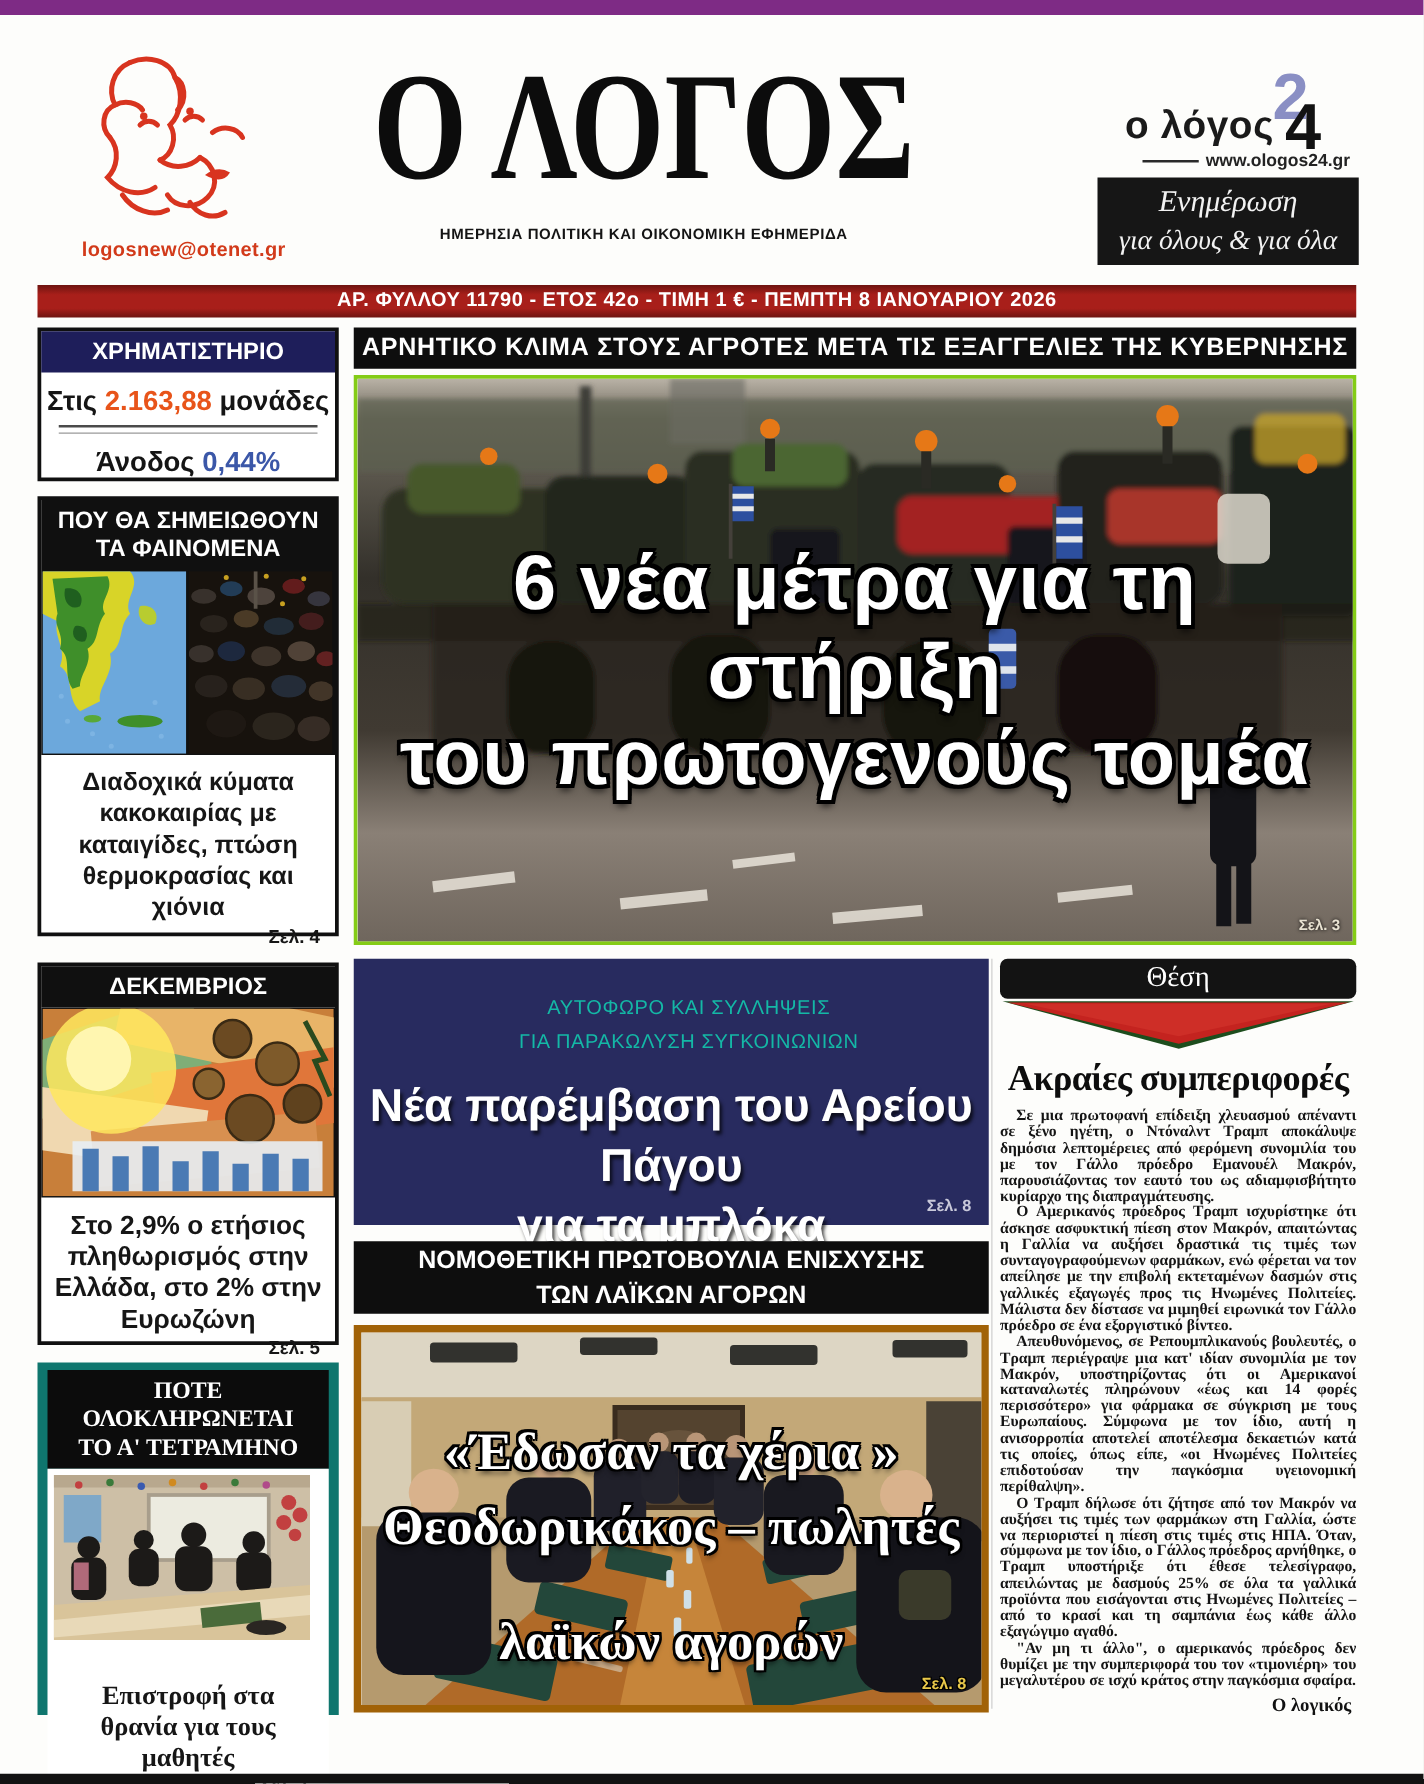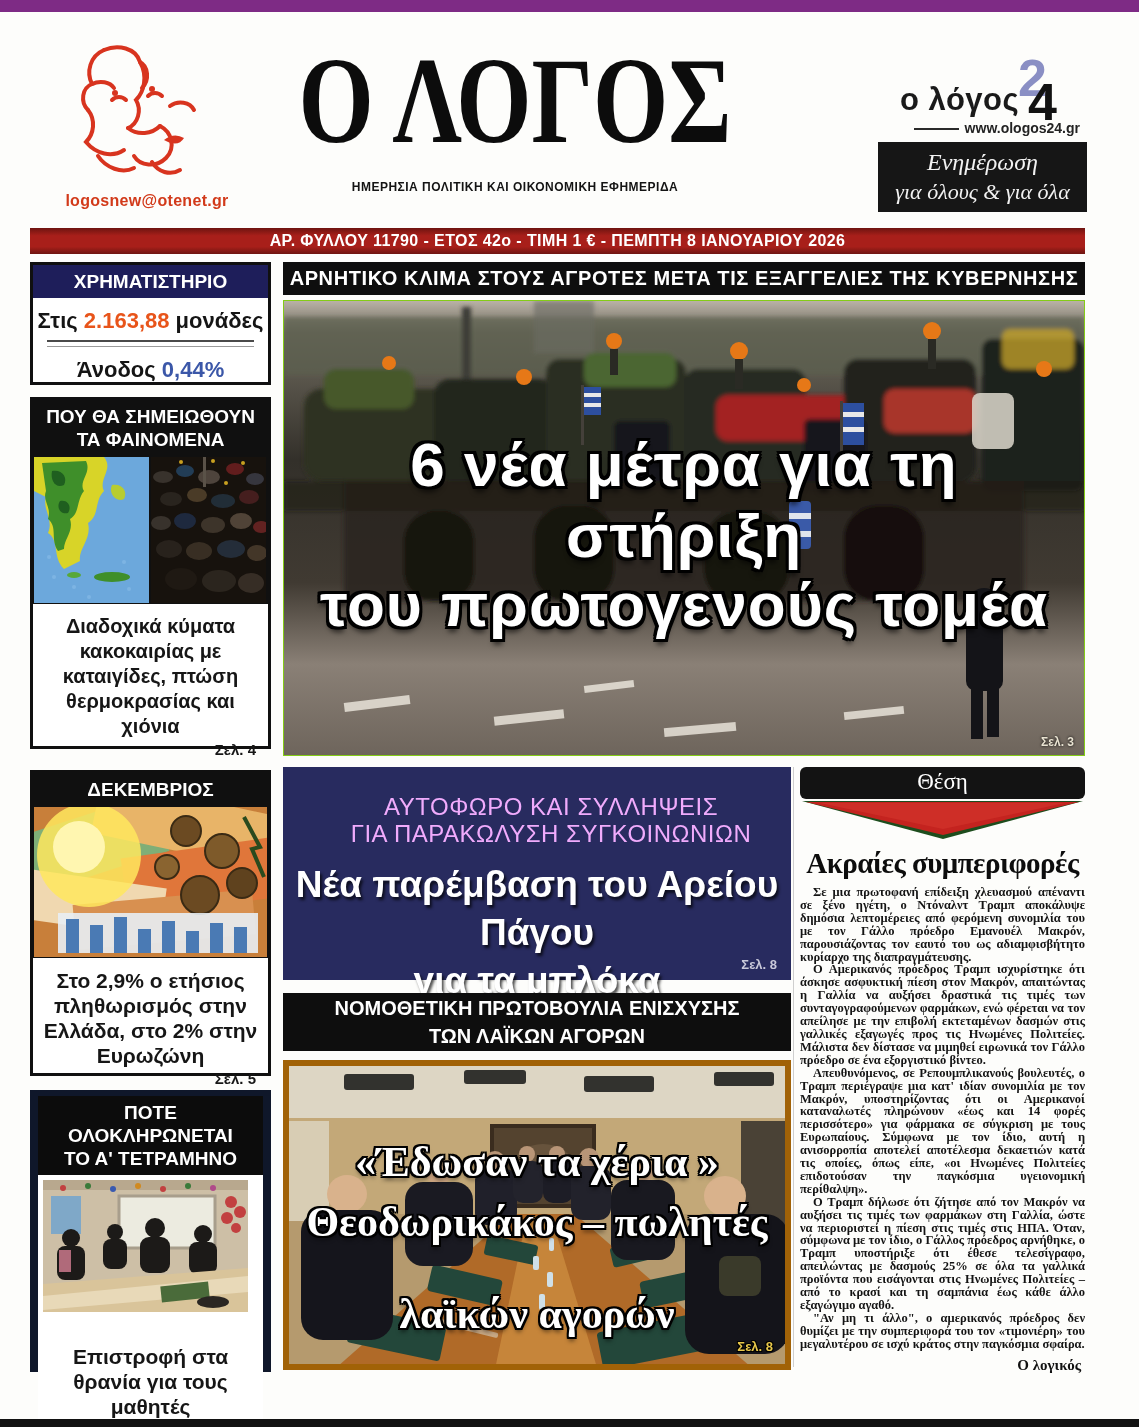--- a/index.html
+++ b/index.html
@@ -47,42 +47,42 @@
   .side-head.navy{background:#1e1e5a;}
   .stocks-line{font-size:22px;font-weight:bold;text-align:center;margin:10px 2px 6px;color:#151515;}
   .stocks-line .orange{color:#e8541a;}
   .stocks-line .blue{color:#3b57a8;}
   .stocks-div{height:4px;border-top:2px solid #4a4a4a;border-bottom:1px solid #9a9a9a;margin:2px 14px 6px;}
   .side-imgrow{display:flex;gap:2px;background:#101010;padding:1px;}
   .side-img{display:block;}
   .side-text{font-size:20px;line-height:25px;font-weight:bold;text-align:center;color:#161616;
       padding:10px 6px 2px;}
   .side-page{font-size:15px;font-weight:bold;text-align:right;padding:0 12px 6px;color:#161616;}
-  .school-box{background:#0f172a;border:none;padding:6px 8px 14px;}
+  .school-box{background:#0f766e;border:none;padding:6px 8px 14px;font-family:Liberation Serif, serif;}
   .school-inner{background:#fff;padding:5px;}
 
   
   .kicker-bar{left:283px;top:262px;width:802px;height:33px;background:#0e0e0e;color:#fff;
       font-size:20px;font-weight:bold;letter-spacing:.6px;display:flex;align-items:center;justify-content:center;}
-  .lead-photo{left:283px;top:300px;width:802px;height:456px;overflow:hidden;border:1px solid #84cc16;box-sizing:border-box;}
+  .lead-photo{left:283px;top:300px;width:802px;height:456px;overflow:hidden;border:3px solid #84cc16;box-sizing:border-box;}
   .lead-photo svg{position:absolute;left:0;top:0;}
   .outline3{color:#fff;text-shadow:-3px -3px 0 #000,3px -3px 0 #000,-3px 3px 0 #000,3px 3px 0 #000,
       -3px 0 0 #000,3px 0 0 #000,0 -3px 0 #000,0 3px 0 #000,0 6px 5px rgba(0,0,0,.55);}
   .outline2{color:#fff;text-shadow:-2px -2px 0 #000,2px -2px 0 #000,-2px 2px 0 #000,2px 2px 0 #000,
       -2px 0 0 #000,2px 0 0 #000,0 -2px 0 #000,0 2px 0 #000,0 4px 4px rgba(0,0,0,.5);}
   .lead-h1{position:absolute;left:0;top:128px;width:100%;text-align:center;
       font-size:62px;font-weight:bold;letter-spacing:1px;}
   .lead-h2{position:absolute;left:0;top:268px;width:100%;text-align:center;
       font-size:62px;font-weight:bold;letter-spacing:1px;}
   .photo-page{position:absolute;right:10px;bottom:6px;font-size:12px;font-weight:bold;color:#e9e3d2;
       text-shadow:0 0 3px #000;}
 
   
   .navy-box{left:283px;top:767px;width:508px;height:213px;background:#282b5f;color:#fff;text-align:center;}
-  .navy-kicker{font-size:24px;line-height:27px;font-weight:normal;letter-spacing:.5px;padding-top:26px;color:#f0abfc;padding-left:28px;}
+  .navy-kicker{font-size:16px;line-height:27px;font-weight:normal;letter-spacing:.5px;padding-top:26px;color:#14b8a6;padding-left:28px;}
   .navy-headline{font-size:37px;line-height:48px;font-weight:bold;margin-top:14px;
       text-shadow:2px 3px 3px rgba(0,0,0,.7);}
   .navy-page{position:absolute;right:14px;bottom:8px;font-size:13px;color:#c9c9da;font-weight:bold;}
   .black-bar2{left:283px;top:993px;width:508px;height:58px;background:#0e0e0e;color:#fff;text-align:center;
       font-size:20px;line-height:26px;font-weight:bold;display:flex;flex-direction:column;justify-content:center;gap:2px;}
   .meet-photo{left:283px;top:1060px;width:508px;height:310px;overflow:hidden;border:6px solid #a16207;box-sizing:border-box;}
   .meet-photo svg{position:absolute;left:0;top:0;}
   .meet-line{position:absolute;width:100%;text-align:center;
       font-family:"Liberation Serif","DejaVu Serif",serif;font-weight:bold;font-size:42px;}
   .meet-l1{top:72px;}

